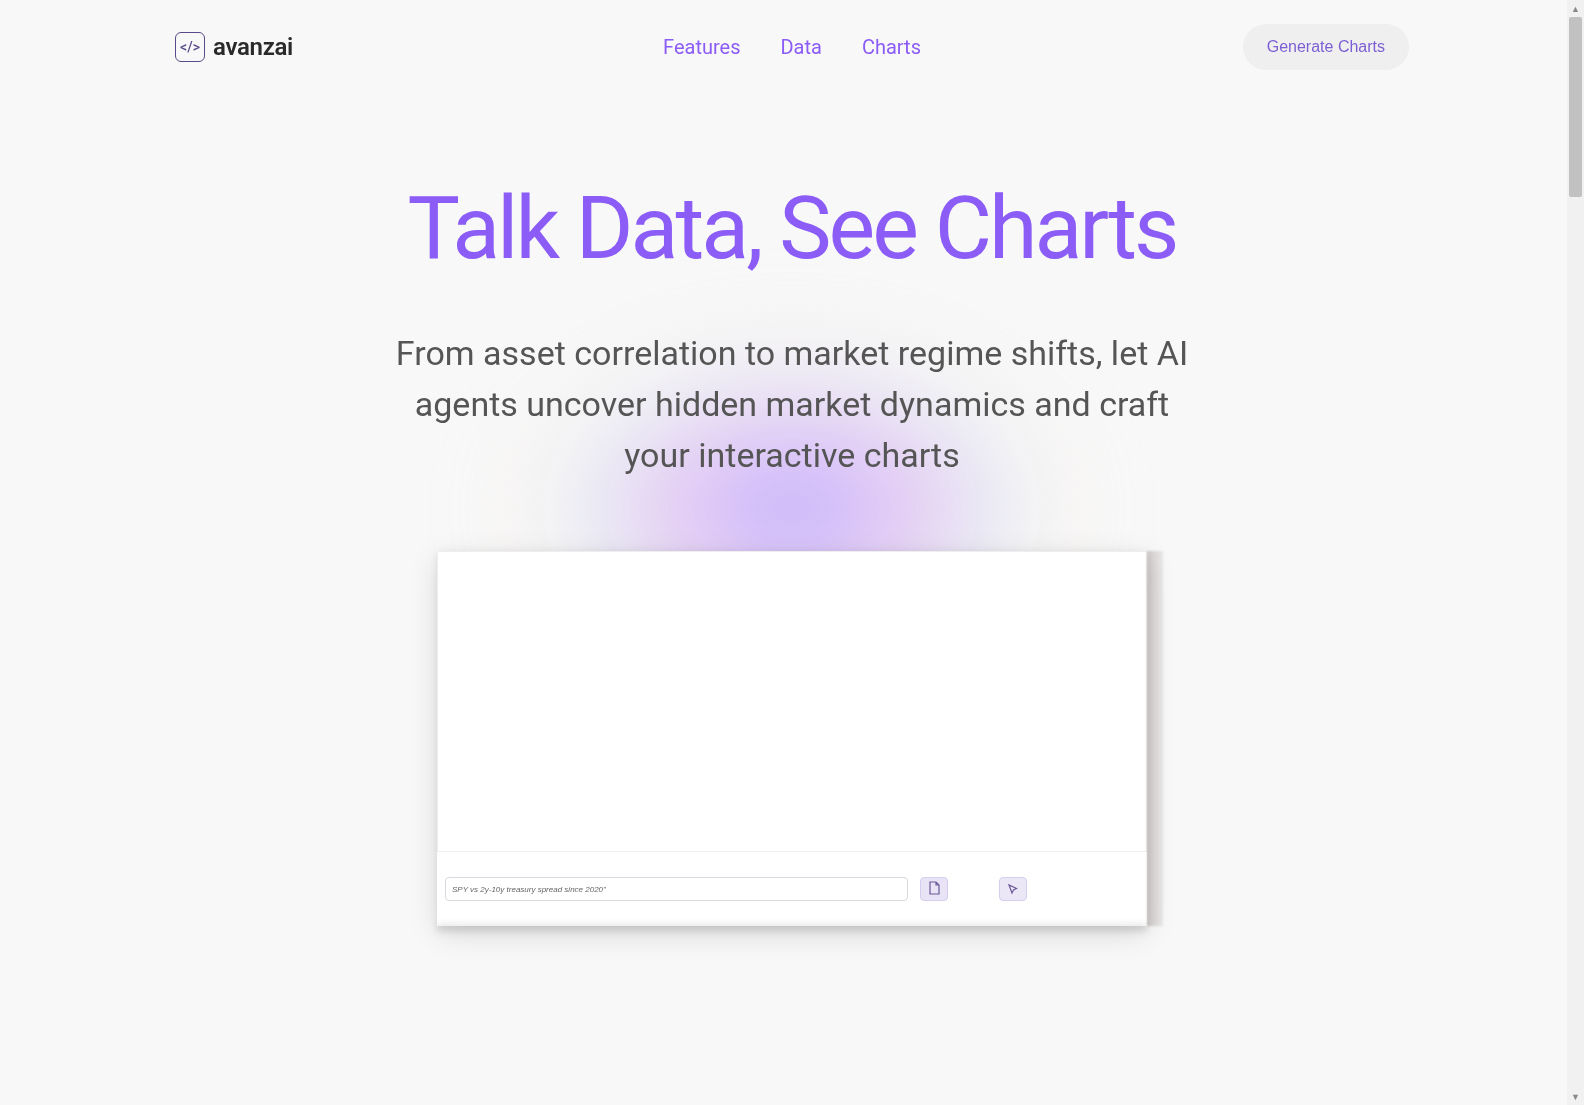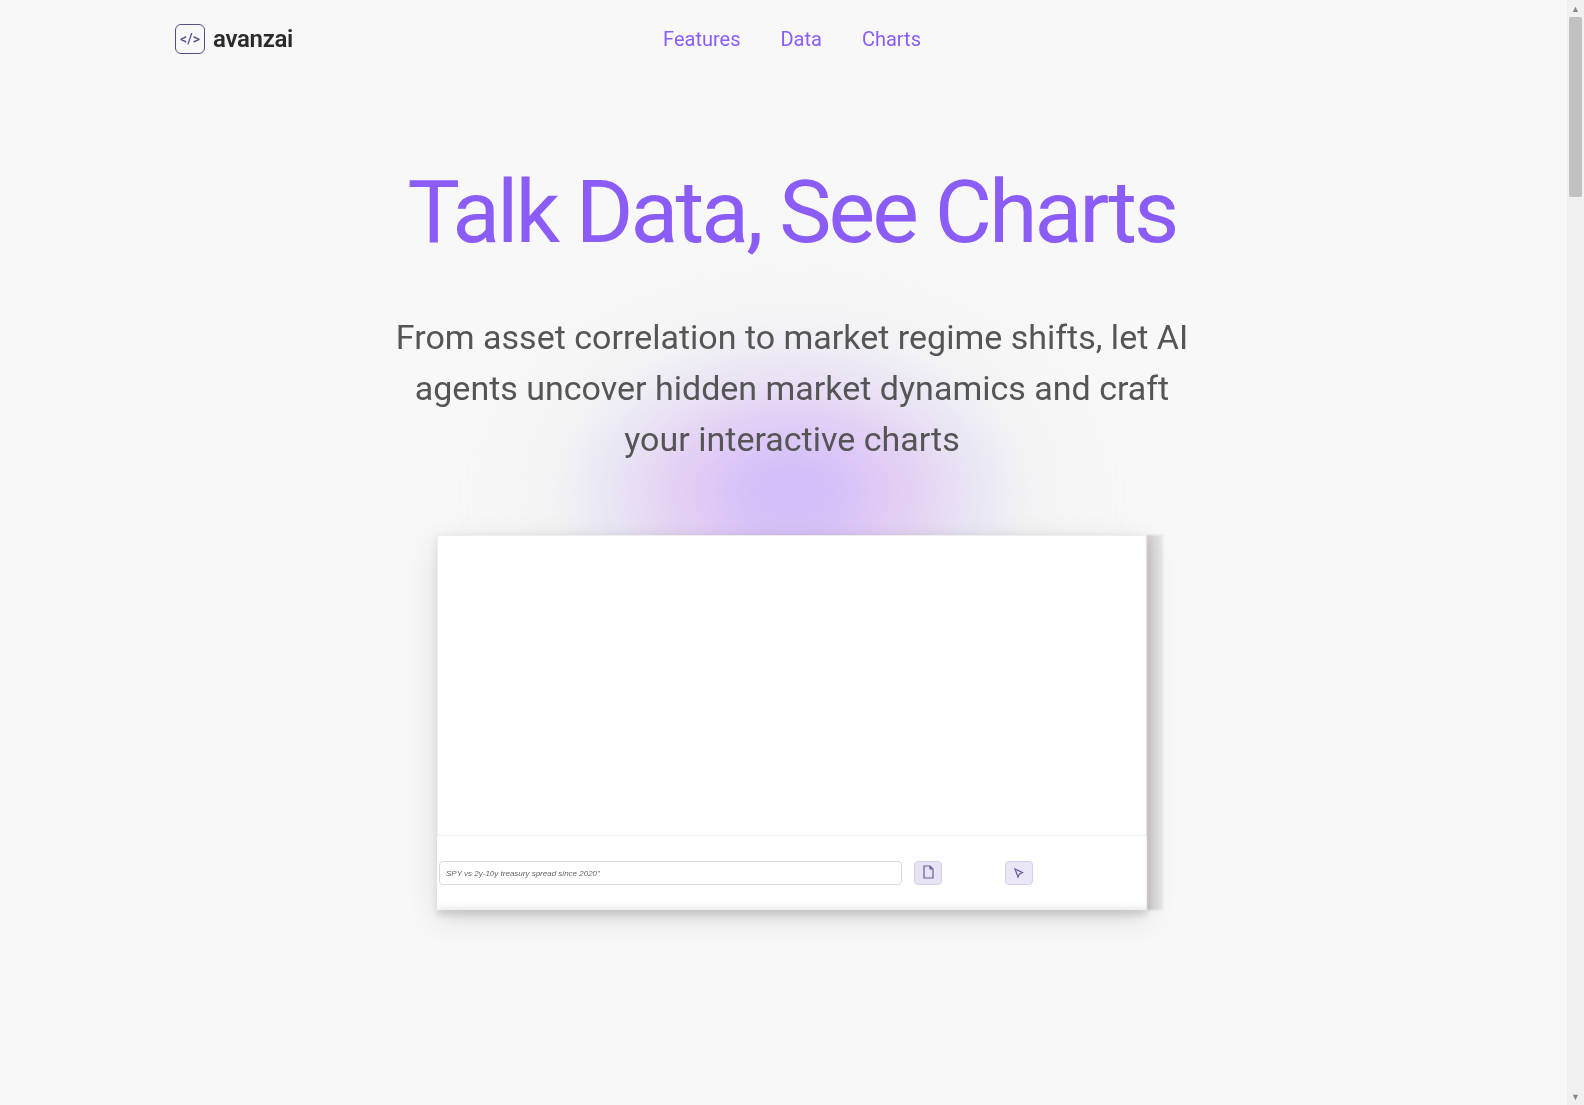--- a/index.html
+++ b/index.html
@@ -158,21 +158,21 @@
       border: 1px solid #eee;
       border-bottom: none;
       margin: 0;
       border-radius: 2px 2px 0 0;
     }
 
     .preview-bottom {
       height: 75px;
       display: flex;
       align-items: center;
-      padding: 0 2px;
+      padding: 0 8px;
       gap: 12px;
       background: #fff;
       border-top: 1px solid #f0f0f0;
     }
 
     .preview-input {
       flex: 0 0 463px;
       height: 24px;
       border: 1px solid #d8d8e0;
       border-radius: 4px;
@@ -280,20 +280,21 @@
     </div>
     <span class="logo-text">avanzai</span>
   </div>
 
   <div class="nav-links">
     <a class="nav-link">Features</a>
     <a class="nav-link">Data</a>
     <a class="nav-link">Charts</a>
   </div>
 
+  <button class="cta-button">Generate Charts</button>
 </nav>
 
 <section class="hero">
   <div class="gradient-blob"></div>
   <h1 class="hero-title">Talk Data, See Charts</h1>
   <p class="hero-subtitle">From asset correlation to market regime shifts, let AI agents uncover hidden market dynamics and craft your interactive charts</p>
 
   <div class="preview-container">
     <div class="preview-wrap">
       <div class="preview-window">

